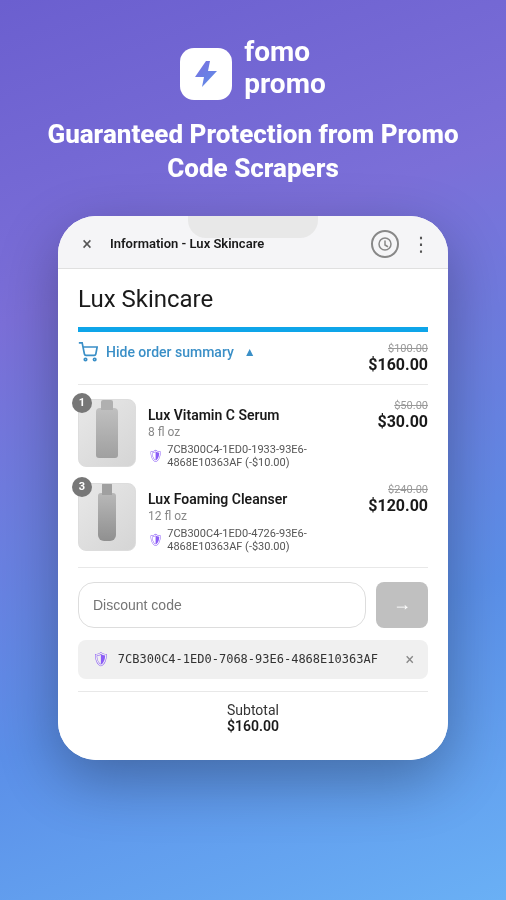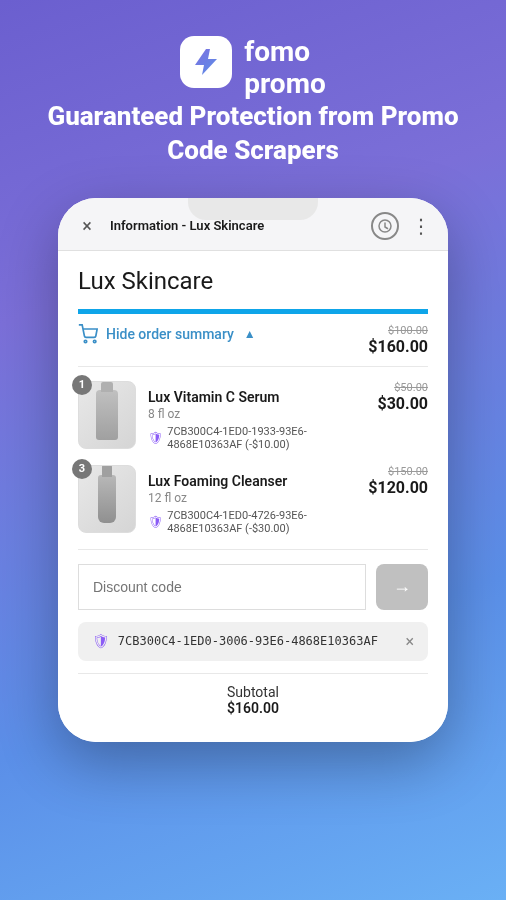--- a/index.html
+++ b/index.html
@@ -11,23 +11,24 @@
       font-family: -apple-system, BlinkMacSystemFont, 'Segoe UI', Roboto, sans-serif;
       background: linear-gradient(160deg, #6b5fcf 0%, #7b6fd8 30%, #5b8fe8 70%, #6ab0f5 100%);
       display: flex;
       flex-direction: column;
       align-items: center;
     }
 
     
     .logo-area {
       display: flex;
-      align-items: flex-start;
+      align-items: flex-end;
       gap: 12px;
       margin-top: 36px;
+      margin-bottom: 18px;
     }
 
     .logo-icon {
       width: 52px;
       height: 52px;
       background: white;
       border-radius: 14px;
       display: flex;
       align-items: center;
       justify-content: center;
@@ -322,21 +323,21 @@
     .discount-input-row {
       display: flex;
       gap: 10px;
       margin-bottom: 12px;
     }
 
     .discount-input {
       flex: 1;
       padding: 12px 14px;
       border: 1.5px solid #ddd;
-      border-radius: 0;
+      border-radius: 16px;
       font-size: 14px;
       color: #000000;
       outline: none;
       background: white;
     }
 
     .discount-arrow-btn {
       width: 52px;
       height: 46px;
       background: #c0c0c0;
@@ -516,36 +517,36 @@
       </div>
       <div class="product-info">
         <div class="product-name">Lux Foaming Cleanser</div>
         <div class="product-size">12 fl oz</div>
         <div class="product-promo-tag">
           <span class="shield-icon-small">🛡</span>
           <span>7CB300C4-1ED0-4726-93E6-4868E10363AF (-$30.00)</span>
         </div>
       </div>
       <div class="product-price">
-        <span class="price-original">$150.00</span>
+        <span class="price-original">$240.00</span>
         <span class="price-current">$120.00</span>
       </div>
     </div>
 
     <div class="discount-section">
       <div class="discount-input-row">
         <input class="discount-input" type="text" placeholder="Discount code" style="">
         <button class="discount-arrow-btn">
           <span>→</span>
         </button>
       </div>
 
       <div class="coupon-tag">
         <span class="coupon-shield">🛡</span>
-        <span class="coupon-code">7CB300C4-1ED0-3006-93E6-4868E10363AF</span>
+        <span class="coupon-code">7CB300C4-1ED0-7068-93E6-4868E10363AF</span>
         <span class="coupon-remove">×</span>
       </div>
 
       <div class="subtotal-row">
         <span class="subtotal-label">Subtotal</span>
         <span class="subtotal-amount">$160.00</span>
       </div>
     </div>
 
   </div>

